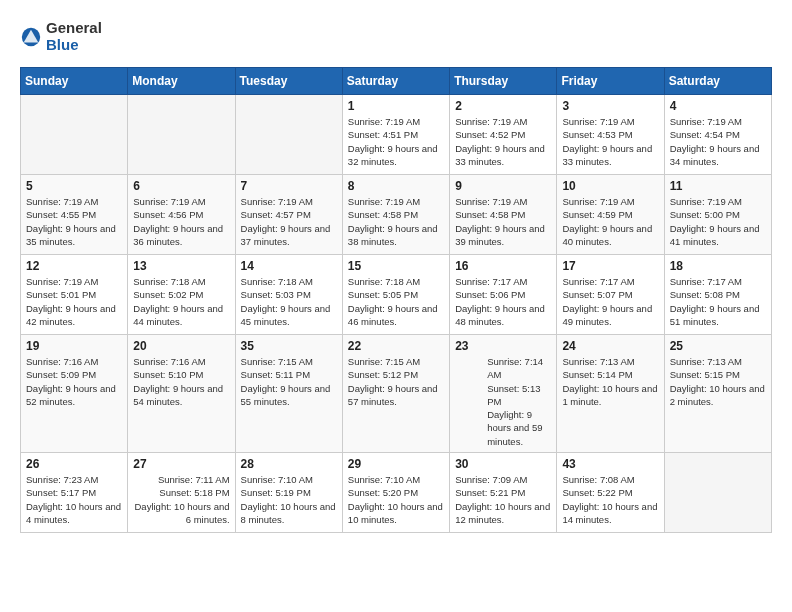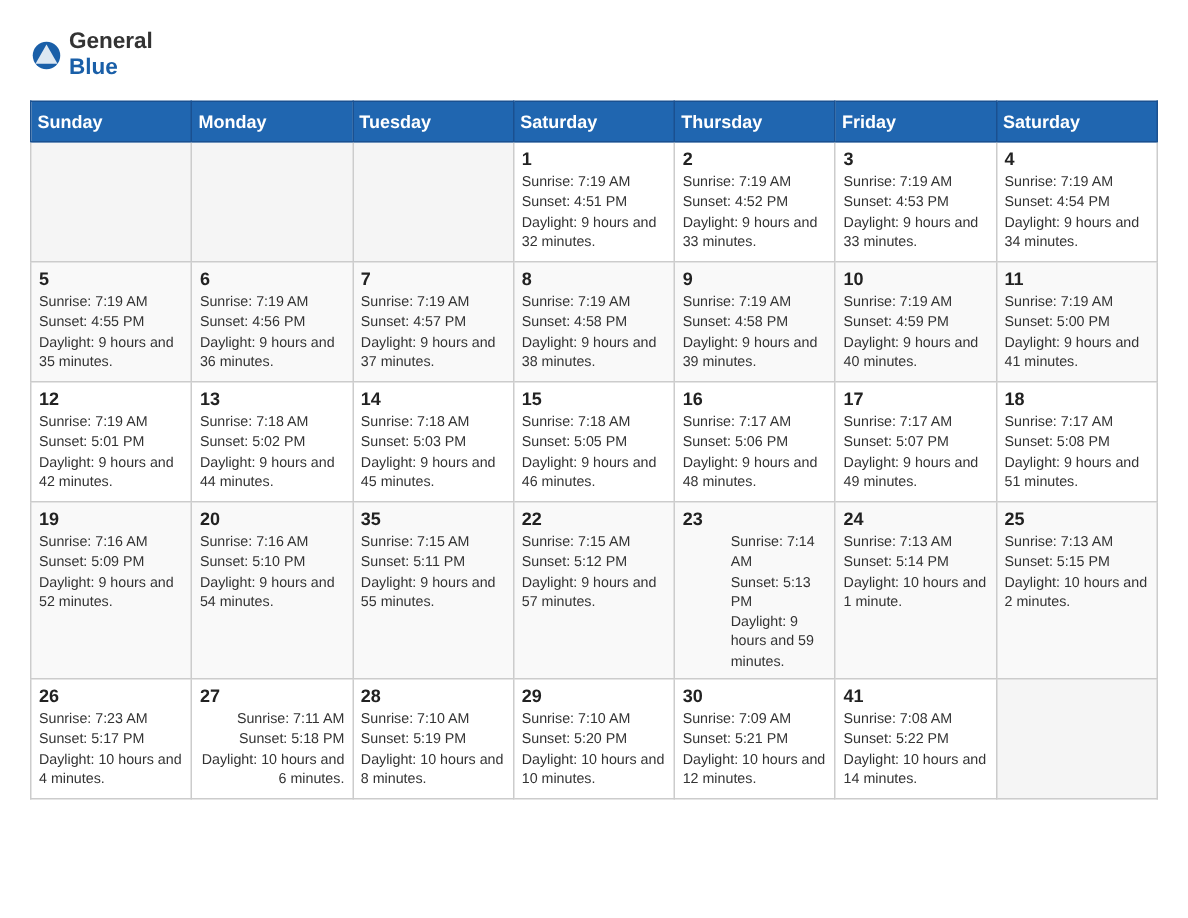--- a/index.html
+++ b/index.html
@@ -315,21 +315,21 @@
 Sunset: 5:20 PM
 Daylight: 10 hours and 10 minutes.</div>
           </td>
           <td>
             <div class="day-num">30</div>
             <div class="day-info" style="white-space: pre-line;">Sunrise: 7:09 AM
 Sunset: 5:21 PM
 Daylight: 10 hours and 12 minutes.</div>
           </td>
           <td>
-            <div class="day-num">41</div>
+            <div class="day-num">43</div>
             <div class="day-info" style="white-space: pre-line;">Sunrise: 7:08 AM
 Sunset: 5:22 PM
 Daylight: 10 hours and 14 minutes.</div>
           </td>
           <td class="empty-cell"></td>
         </tr>
       </tbody>
   </table>
 </div>
 

